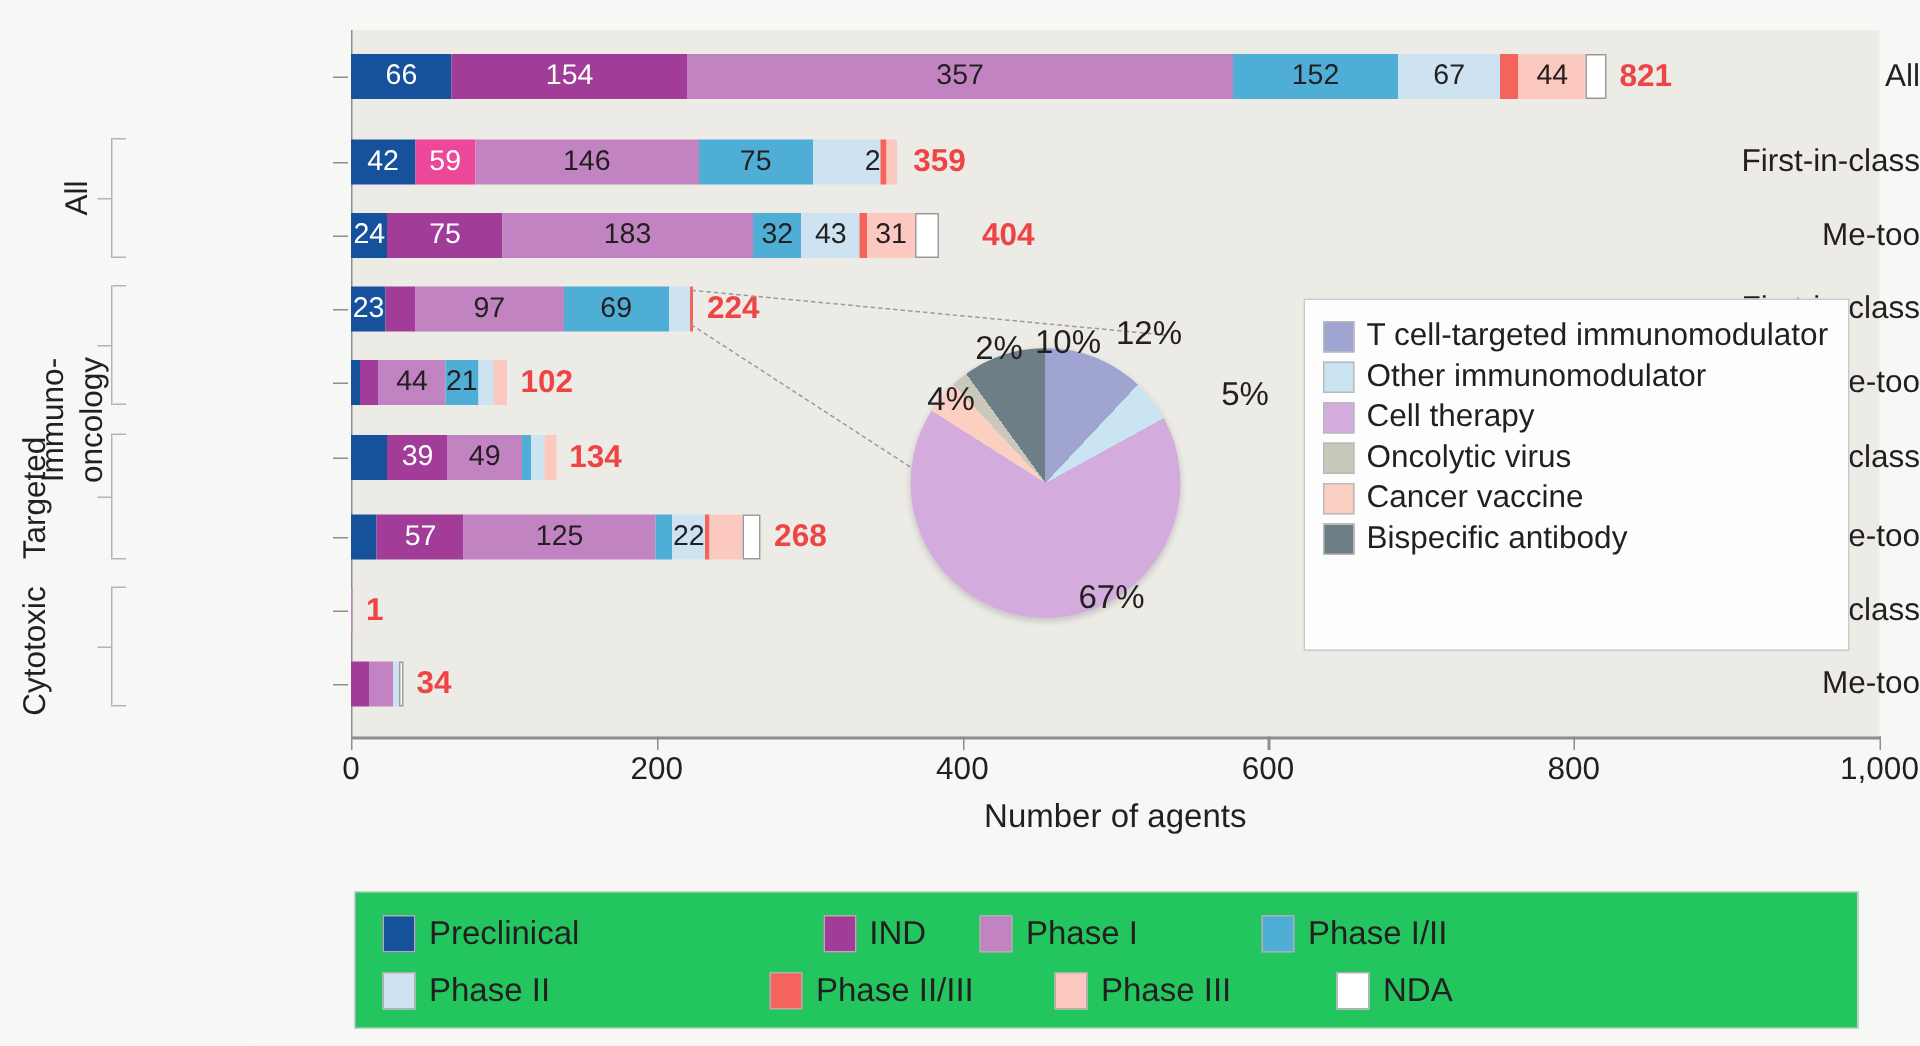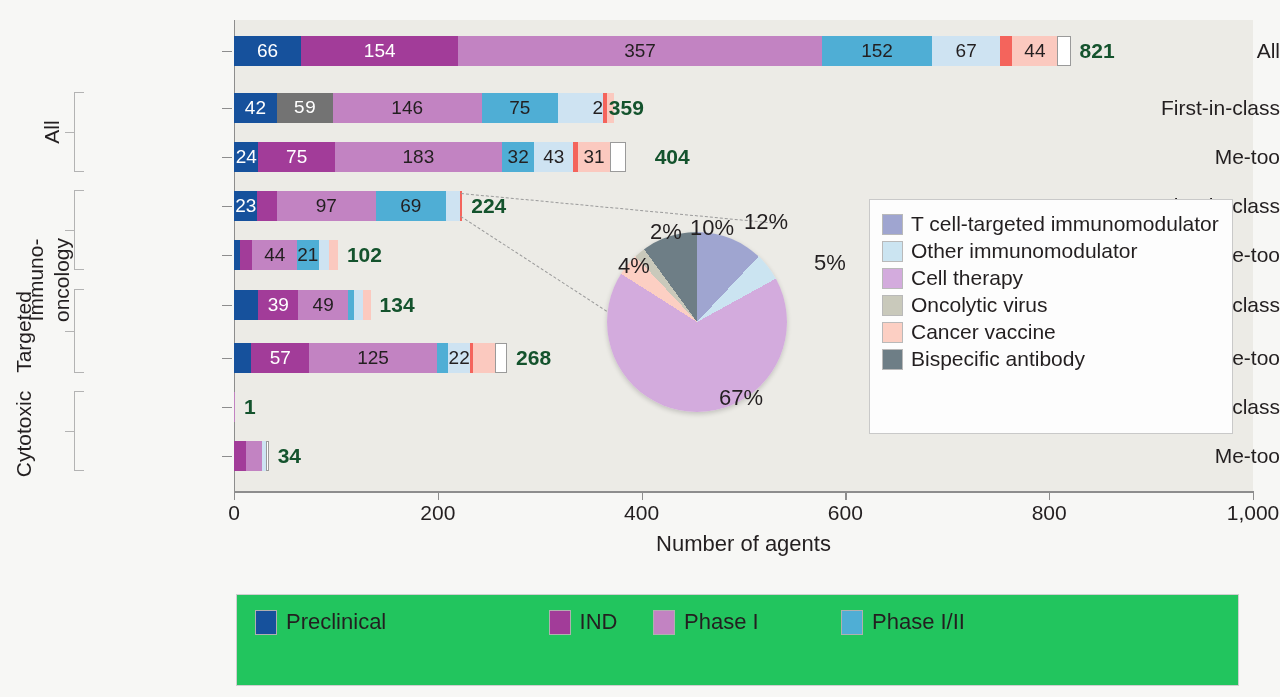--- a/index.html
+++ b/index.html
@@ -36,21 +36,21 @@
     position:absolute;top:531px;left:234px;width:1019px;text-align:center;font-size:22px;
   }
 
   
   .bar-row{position:absolute;left:234px;height:30px;display:flex;align-items:stretch;}
   .seg{height:100%;display:flex;align-items:center;justify-content:center;
        font-size:19px;box-sizing:border-box;overflow:hidden;white-space:nowrap;}
   .seg.light{color:#ffffff;}
   .seg.dark{color:#231f20;}
   .bar-total{
-    position:absolute;font-size:21px;font-weight:bold;color:#14532d;white-space:nowrap;
+    position:absolute;font-size:21px;font-weight:bold;color:#ef4444;white-space:nowrap;
     line-height:30px;height:30px;display:flex;align-items:center;
   }
 
   
   .row-label{
     position:absolute;right:0;width:215px;text-align:right;font-size:21px;
     height:30px;line-height:30px;color:#231f20;white-space:nowrap;
   }
   .row-tickmark{position:absolute;left:222px;width:10px;height:1.4px;background:#8d8d8d;}
 
@@ -130,21 +130,21 @@
         <div class="seg dark" style="width: 363.783px; background: rgb(194, 131, 194);">357</div>
         <div class="seg dark" style="width: 110.052px; background: rgb(79, 174, 213);">152</div>
         <div class="seg dark" style="width: 68.273px; background: rgb(206, 227, 242);">67</div>
         <div class="seg dark" style="width: 12.228px; background: rgb(244, 100, 92);"></div>
         <div class="seg dark" style="width: 44.836px; background: rgb(251, 201, 191);">44</div>
         <div class="seg dark" style="width: 13.247px; background: rgb(255, 255, 255); border: 1px solid rgb(154, 154, 154);"></div>
       </div>
       <div class="bar-total" style="left: 1079.6px; top: 36px;">821</div>
       <div class="bar-row" style="top: 93px;">
         <div class="seg light" style="width: 42.798px; background: rgb(22, 81, 156);">42</div>
-        <div class="seg light" style="width: 56px; background: #737373; font-family: Liberation Mono, monospace;">59</div>
+        <div class="seg light" style="width: 40px; background: #ec4899;">59</div>
         <div class="seg dark" style="width: 148.774px; background: rgb(194, 131, 194);">146</div>
         <div class="seg dark" style="width: 76.425px; background: rgb(79, 174, 213);">75</div>
         <div class="seg dark" style="width: 26.494px; background: rgb(206, 227, 242); padding-left: 45px;">26</div>
         <div class="seg dark" style="width: 4.076px; background: rgb(244, 100, 92);"></div>
         <div class="seg dark" style="width: 7.133px; background: rgb(251, 201, 191);"></div>
       </div>
       <div class="bar-total" style="left: 608.821px; top: 93px;">359</div>
       <div class="bar-row" style="top: 142px;">
         <div class="seg light" style="width: 24.456px; background: rgb(22, 81, 156);">24</div>
         <div class="seg light" style="width: 76.425px; background: rgb(162, 60, 153);">75</div>
@@ -299,15 +299,33 @@
         </div>
         <div class="pg-item" style="width: 188px;">
           <span class="pg-sw" style="background: rgb(194, 131, 194);"></span>
           <span class="pg-txt">Phase I</span>
         </div>
         <div class="pg-item">
           <span class="pg-sw" style="background: rgb(79, 174, 213);"></span>
           <span class="pg-txt">Phase I/II</span>
         </div>
       </div>
+    <div class="pg-row" id="pg-row2">
+        <div class="pg-item" style="width: 258px;">
+          <span class="pg-sw" style="background: rgb(206, 227, 242);"></span>
+          <span class="pg-txt">Phase II</span>
+        </div>
+        <div class="pg-item" style="width: 190px;">
+          <span class="pg-sw" style="background: rgb(244, 100, 92);"></span>
+          <span class="pg-txt">Phase II/III</span>
+        </div>
+        <div class="pg-item" style="width: 188px;">
+          <span class="pg-sw" style="background: rgb(251, 201, 191);"></span>
+          <span class="pg-txt">Phase III</span>
+        </div>
+        <div class="pg-item">
+          <span class="pg-sw" style="background: rgb(255, 255, 255);"></span>
+          <span class="pg-txt">NDA</span>
+        </div>
+      </div>
   </div>
 
 </div>
 
 </body></html>

